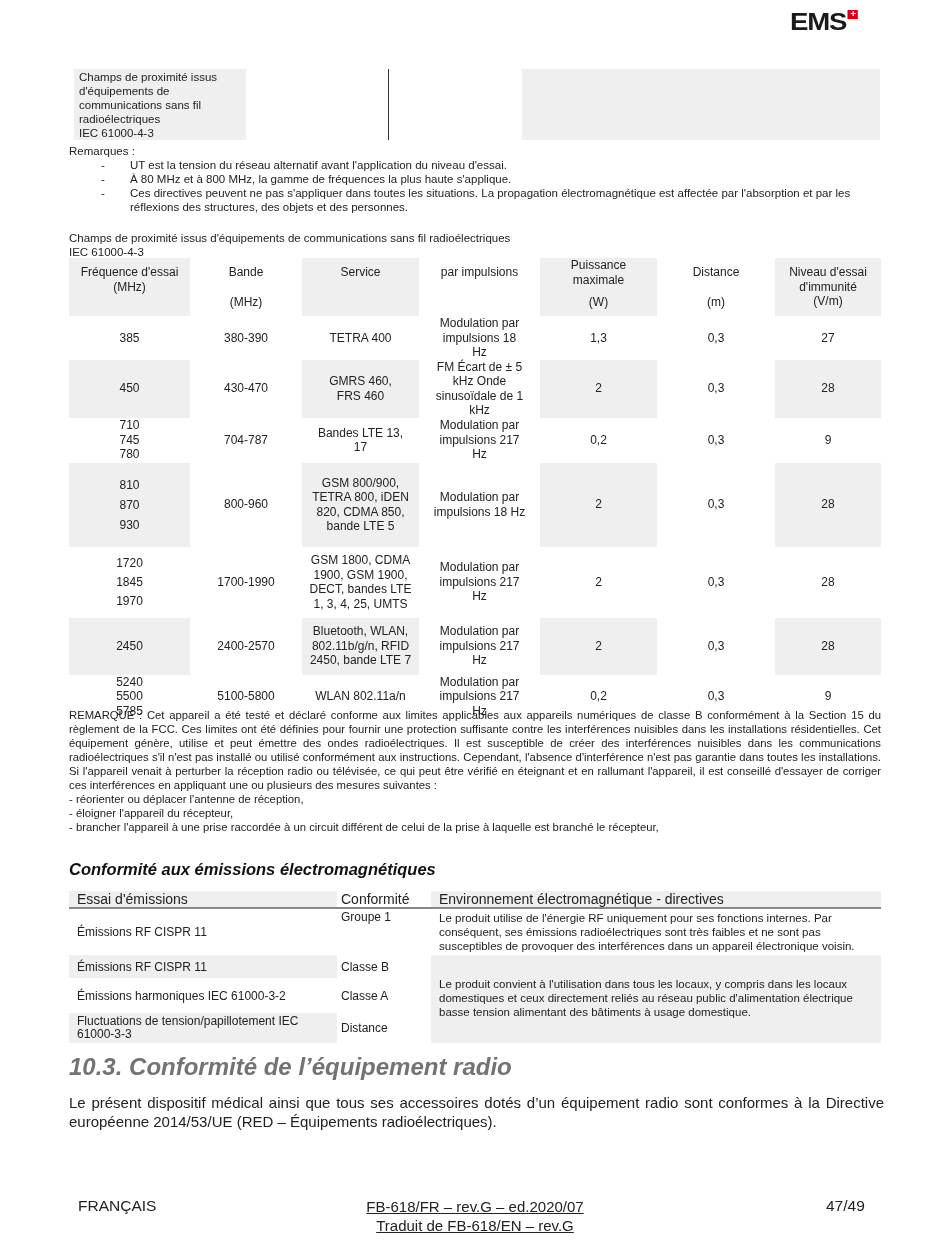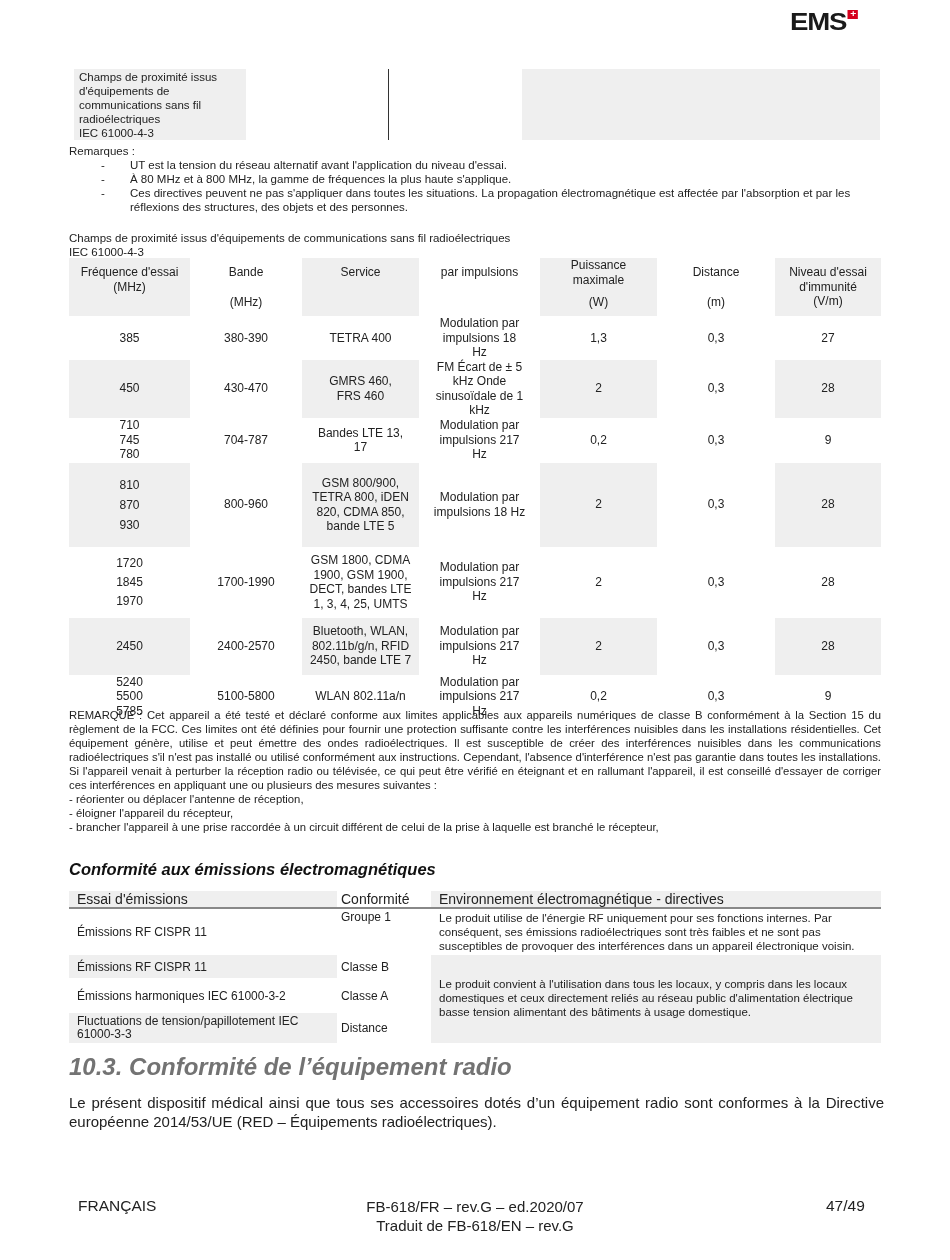--- a/index.html
+++ b/index.html
@@ -18,21 +18,21 @@
   table.t1 td, table.t1 th { text-align: center; font-weight: normal; line-height: 14.5px; padding: 0 2px; }
   .g { background: #efefef; }
   .remarque { left: 69px; top: 708px; width: 812px; font-size: 11.3px; line-height: 14px; text-align: justify; }
   .h-em { left: 69px; top: 860px; font-size: 16.5px; font-weight: bold; font-style: italic; color: #111; }
   table.t2 { position: absolute; left: 69px; top: 891px; width: 812px; border-collapse: collapse; font-size: 12px; }
   table.t2 th { text-align: left; font-weight: normal; font-size: 14px; padding: 0 8px; height: 17px; border-bottom: 2px solid #888; }
   table.t2 td { padding: 2px 8px; vertical-align: middle; line-height: 14px; }
   .h-103 { left: 69px; top: 1053px; font-size: 24px; font-weight: bold; font-style: italic; color: #737373; }
   .body103 { left: 69px; top: 1093px; width: 815px; font-size: 15px; line-height: 19px; text-align: justify; }
   .footer-l { left: 78px; top: 1197px; font-size: 15.5px; }
-  .footer-c { left: 300px; top: 1197px; width: 350px; text-align: center; font-size: 15px; line-height: 19px; }
+  .footer-c { left: 300px; top: 1197px; width: 350px; text-align: center; font-size: 15px; line-height: 19px; text-decoration: underline; }
   .footer-r { left: 826px; top: 1197px; font-size: 15.5px; }
 </style>
 </head>
 <body>
 
 <div class="abs logo"><span>EMS</span><span class="cross">+</span></div>
 
 <div class="abs top-cell">
   <div>Champs de proximité issus</div>
   <div>d'équipements de</div>

